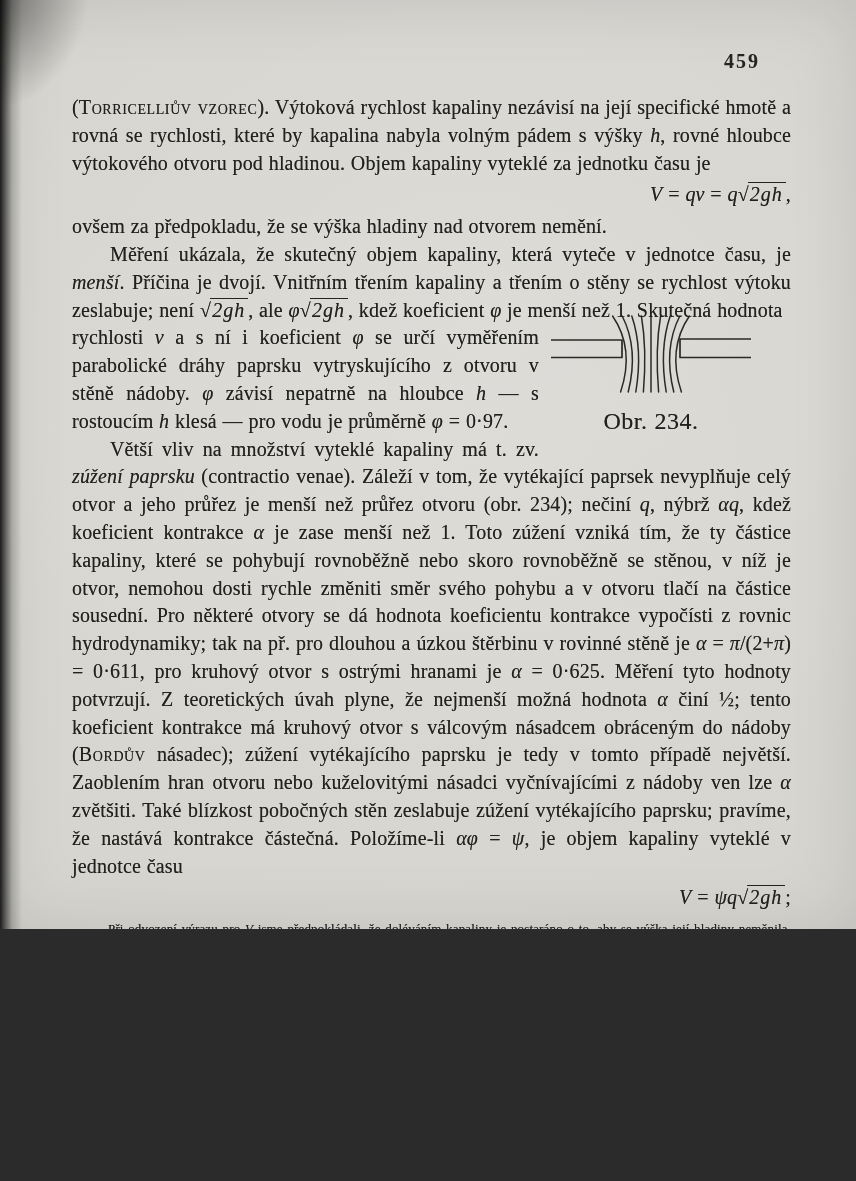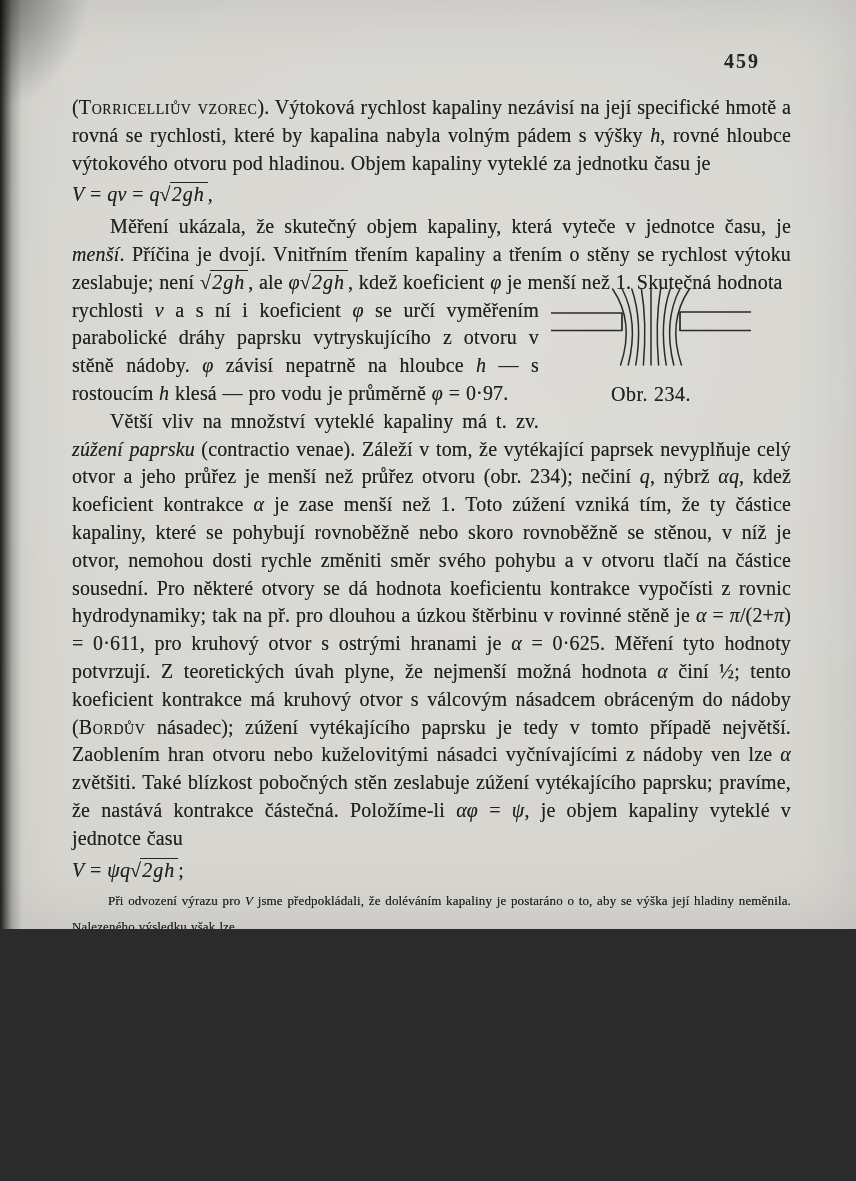--- a/index.html
+++ b/index.html
@@ -27,50 +27,51 @@
     font-size:20px; letter-spacing:2px; font-weight:bold; color:#242422;
   }
   .text-block {
     position:absolute; left:72px; top:94px; width:719px;
     font-size:20px; line-height:27.8px;
     text-align:justify; letter-spacing:0.15px; word-spacing:0.6px;
     text-shadow: 0 0 0.4px rgba(25,25,25,0.55);
   }
   p.par { margin:0; }
   .indent { text-indent:38px; }
-  .formula { text-align:left; margin:4px 0; }
+  .formula { text-align:right; margin:4px 0; }
   .it { font-style:italic; }
   .sc { font-variant:small-caps; letter-spacing:0.6px; }
   .rad { white-space:nowrap; }
   .rad .rsign { font-style:normal; margin-right:-1px; }
   .rad .rbody { border-top:1.5px solid #23231f; padding:0 3px 0 2px; letter-spacing:1px; }
   .small { font-size:13px; line-height:25.5px; margin-top:6px; }
   .small.indent { text-indent:36px; }
   .fig-float {
     float:right; width:240px; margin:-16px 0 2px 12px; text-align:left;
   }
   .fig-float svg { display:block; margin:2px 40px 0 0; margin-left:auto; }
   .fig-caption {
     display:block; width:200px; margin:12px 40px 0 auto;
-    text-align:center; font-size:20px; letter-spacing:0.5px; text-indent:0;
+    text-align:center; font-size:24px; letter-spacing:0.5px; text-indent:0;
   }
 </style>
 </head>
 <body>
 
 <div class="page">
 
   <div class="page-number">459</div>
 
   <div class="text-block">
 
     <p class="par"><span>(</span><span class="sc">Torricelliův vzorec</span><span>). Výtoková rychlost kapaliny nezávisí na její specifické hmotě a rovná se rychlosti, které by kapalina nabyla volným pádem s výšky </span><span class="it">h</span><span>, rovné hloubce výtokového otvoru pod hladinou. Objem kapaliny vyteklé za jednotku času je</span></p>
 
     <div class="formula"><span class="it">V</span><span> = </span><span class="it">qv</span><span> = </span><span class="it">q</span><span class="rad"><span class="rsign">√</span><span class="rbody it">2gh</span></span><span>,</span></div>
 
+    <p class="par"><span>ovšem za předpokladu, že se výška hladiny nad otvorem nemění.</span></p>
 
     <p class="par indent"><span>Měření ukázala, že skutečný objem kapaliny, která vyteče v jednotce času, je </span><span class="it">menší</span><span>. Příčina je dvojí. Vnitřním třením kapaliny a třením o stěny se rychlost výtoku zeslabuje; není </span><span class="rad"><span class="rsign">√</span><span class="rbody it">2gh</span></span><span>, ale </span><span class="it">φ</span><span class="rad"><span class="rsign">√</span><span class="rbody it">2gh</span></span><span>, kdež koeficient </span><span class="it">φ</span><span> je menší než 1. Skutečná hodnota</span></p>
 
     <p class="par">
       <span class="fig-float">
         <svg width="200" height="86" viewBox="0 0 200 86" fill="none" stroke="#2b2a27" stroke-width="1.7" stroke-linecap="round">
           <path d="M0 30 H71 M0 47.5 H71 M71 30 V47.5"></path>
           <path d="M129 29 H200 M129 47.5 H200 M129 29 V47.5"></path>
           <g stroke-width="1.5">
             <path d="M61.6 6 Q84 39 69.6 82"></path>

